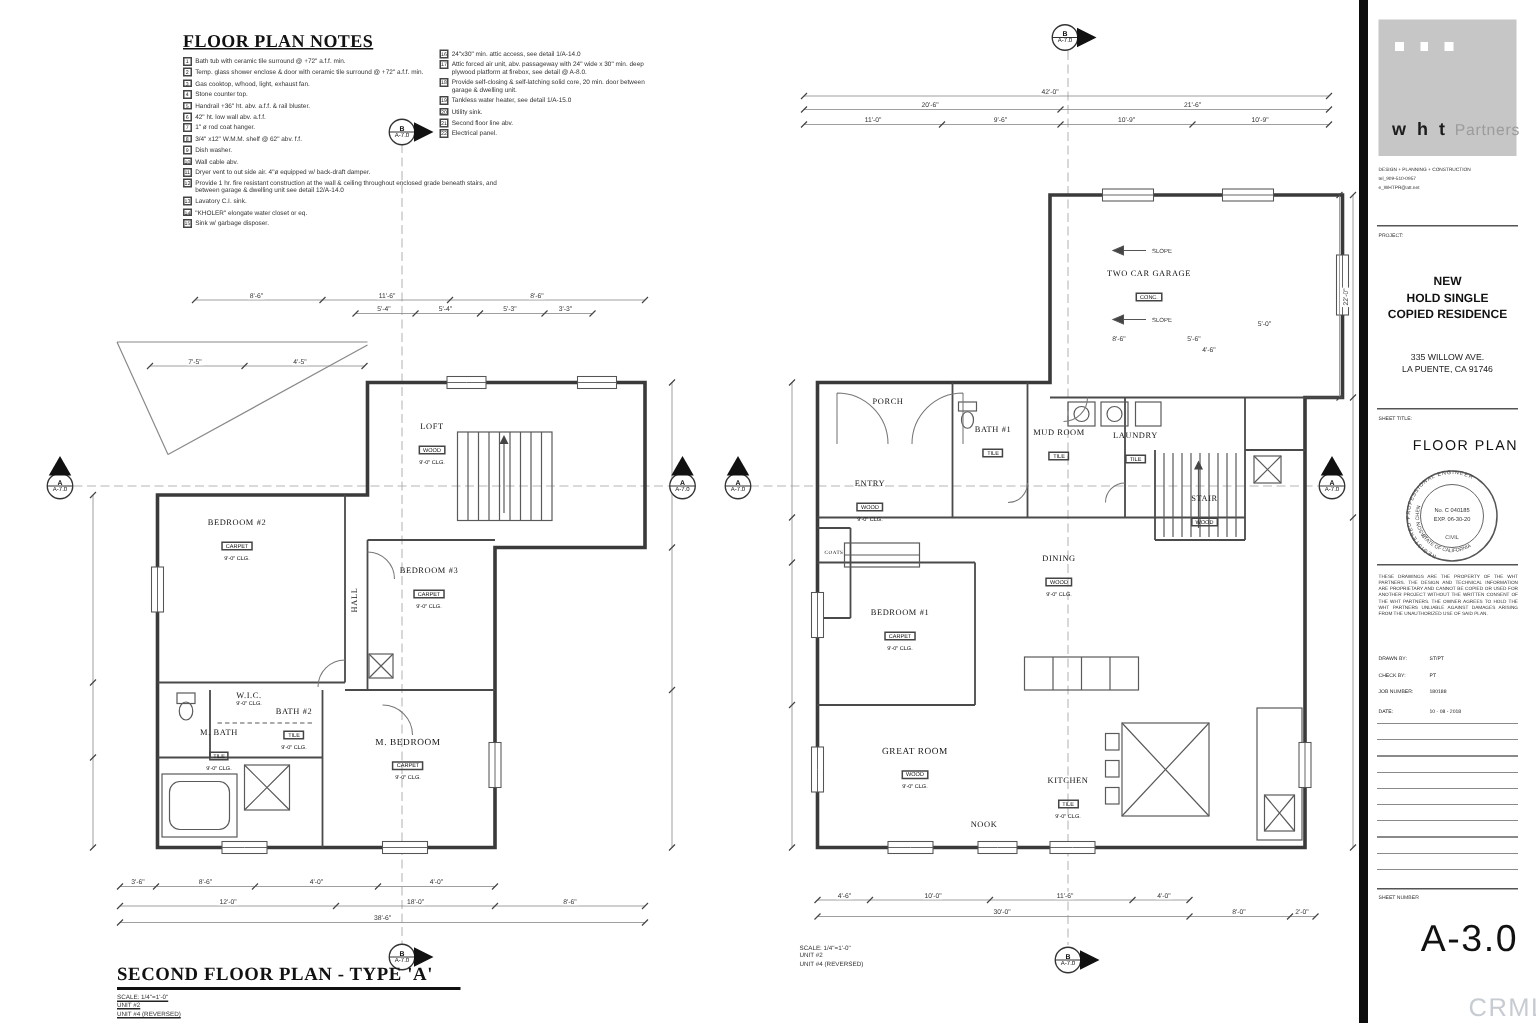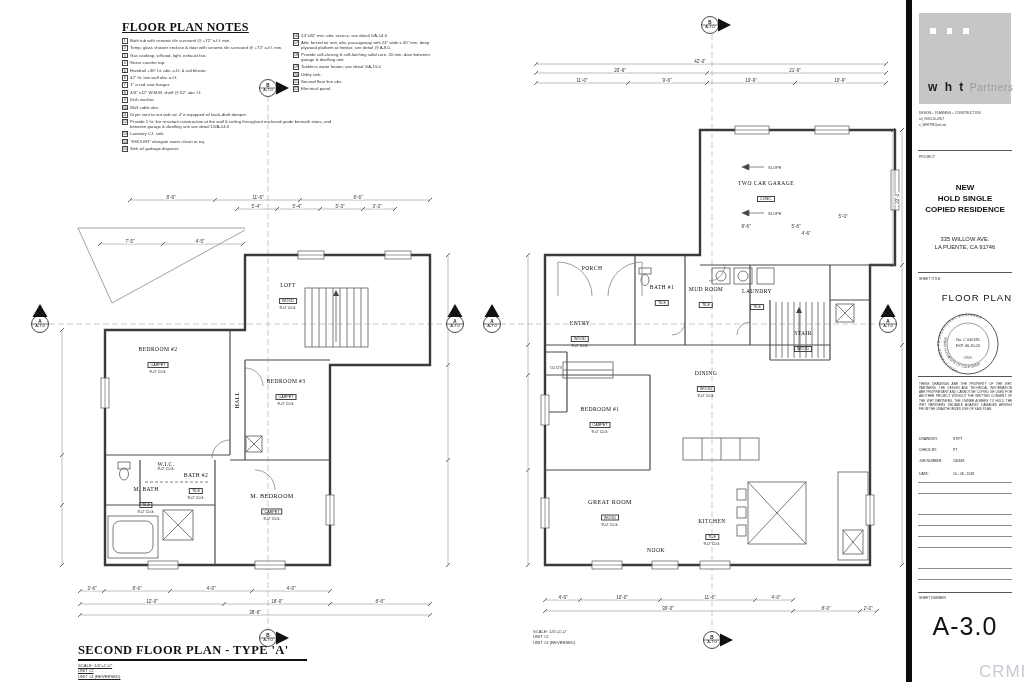--- a/index.html
+++ b/index.html
@@ -49,21 +49,21 @@
   .tb-rule { position:absolute; left:12px; width:94px; border-top:.8px solid #555; }
   .tb-lab { position:absolute; left:13px; font-size:3.4px; color:#333; }
   .tb-proj { position:absolute; left:12px; top:183px; width:94px; text-align:center; font-weight:700; font-size:8px; line-height:1.35; color:#111; }
   .tb-addr { position:absolute; left:12px; top:235px; width:94px; text-align:center; font-size:5.8px; line-height:1.4; color:#222; }
   .tb-stitle { position:absolute; left:12px; top:280px; width:94px; text-align:right; font-size:9.5px; letter-spacing:1px; color:#111;margin-top:12px; }
   .tb-disc { position:absolute; left:13px; top:382px; width:93px; font-size:3.15px; line-height:1.32; color:#333; text-align:justify; }
   .tb-row { position:absolute; left:13px; width:92px; font-size:3.4px; color:#222; display:flex; }
   .tb-row span:first-child { width:34px; }
   .revlines { position:absolute; left:12px; top:482px; width:94px; height:108px;
     background:repeating-linear-gradient(to bottom, #8a8a8a 0 .8px, transparent .8px 10.8px); }
-  .tb-sheetnum { position:absolute; left:12px; top:612px; width:94px; text-align:center; font-size:25px; color:#111; letter-spacing:1px; }
+  .tb-sheetnum { position:absolute; left:12px; top:612px; width:94px; text-align:right; font-size:25px; color:#111; letter-spacing:1px; }
   .watermark { position:absolute; left:979px; top:662px; font-size:17px; color:#c7ccd2; letter-spacing:1px; }
   .stamp { position:absolute; left:934px; top:310px; }
 </style>
 </head>
 <body>
 
 <div class="sheet">
 
   <svg class="linework" width="1024" height="682" viewBox="0 0 1024 682">
 

